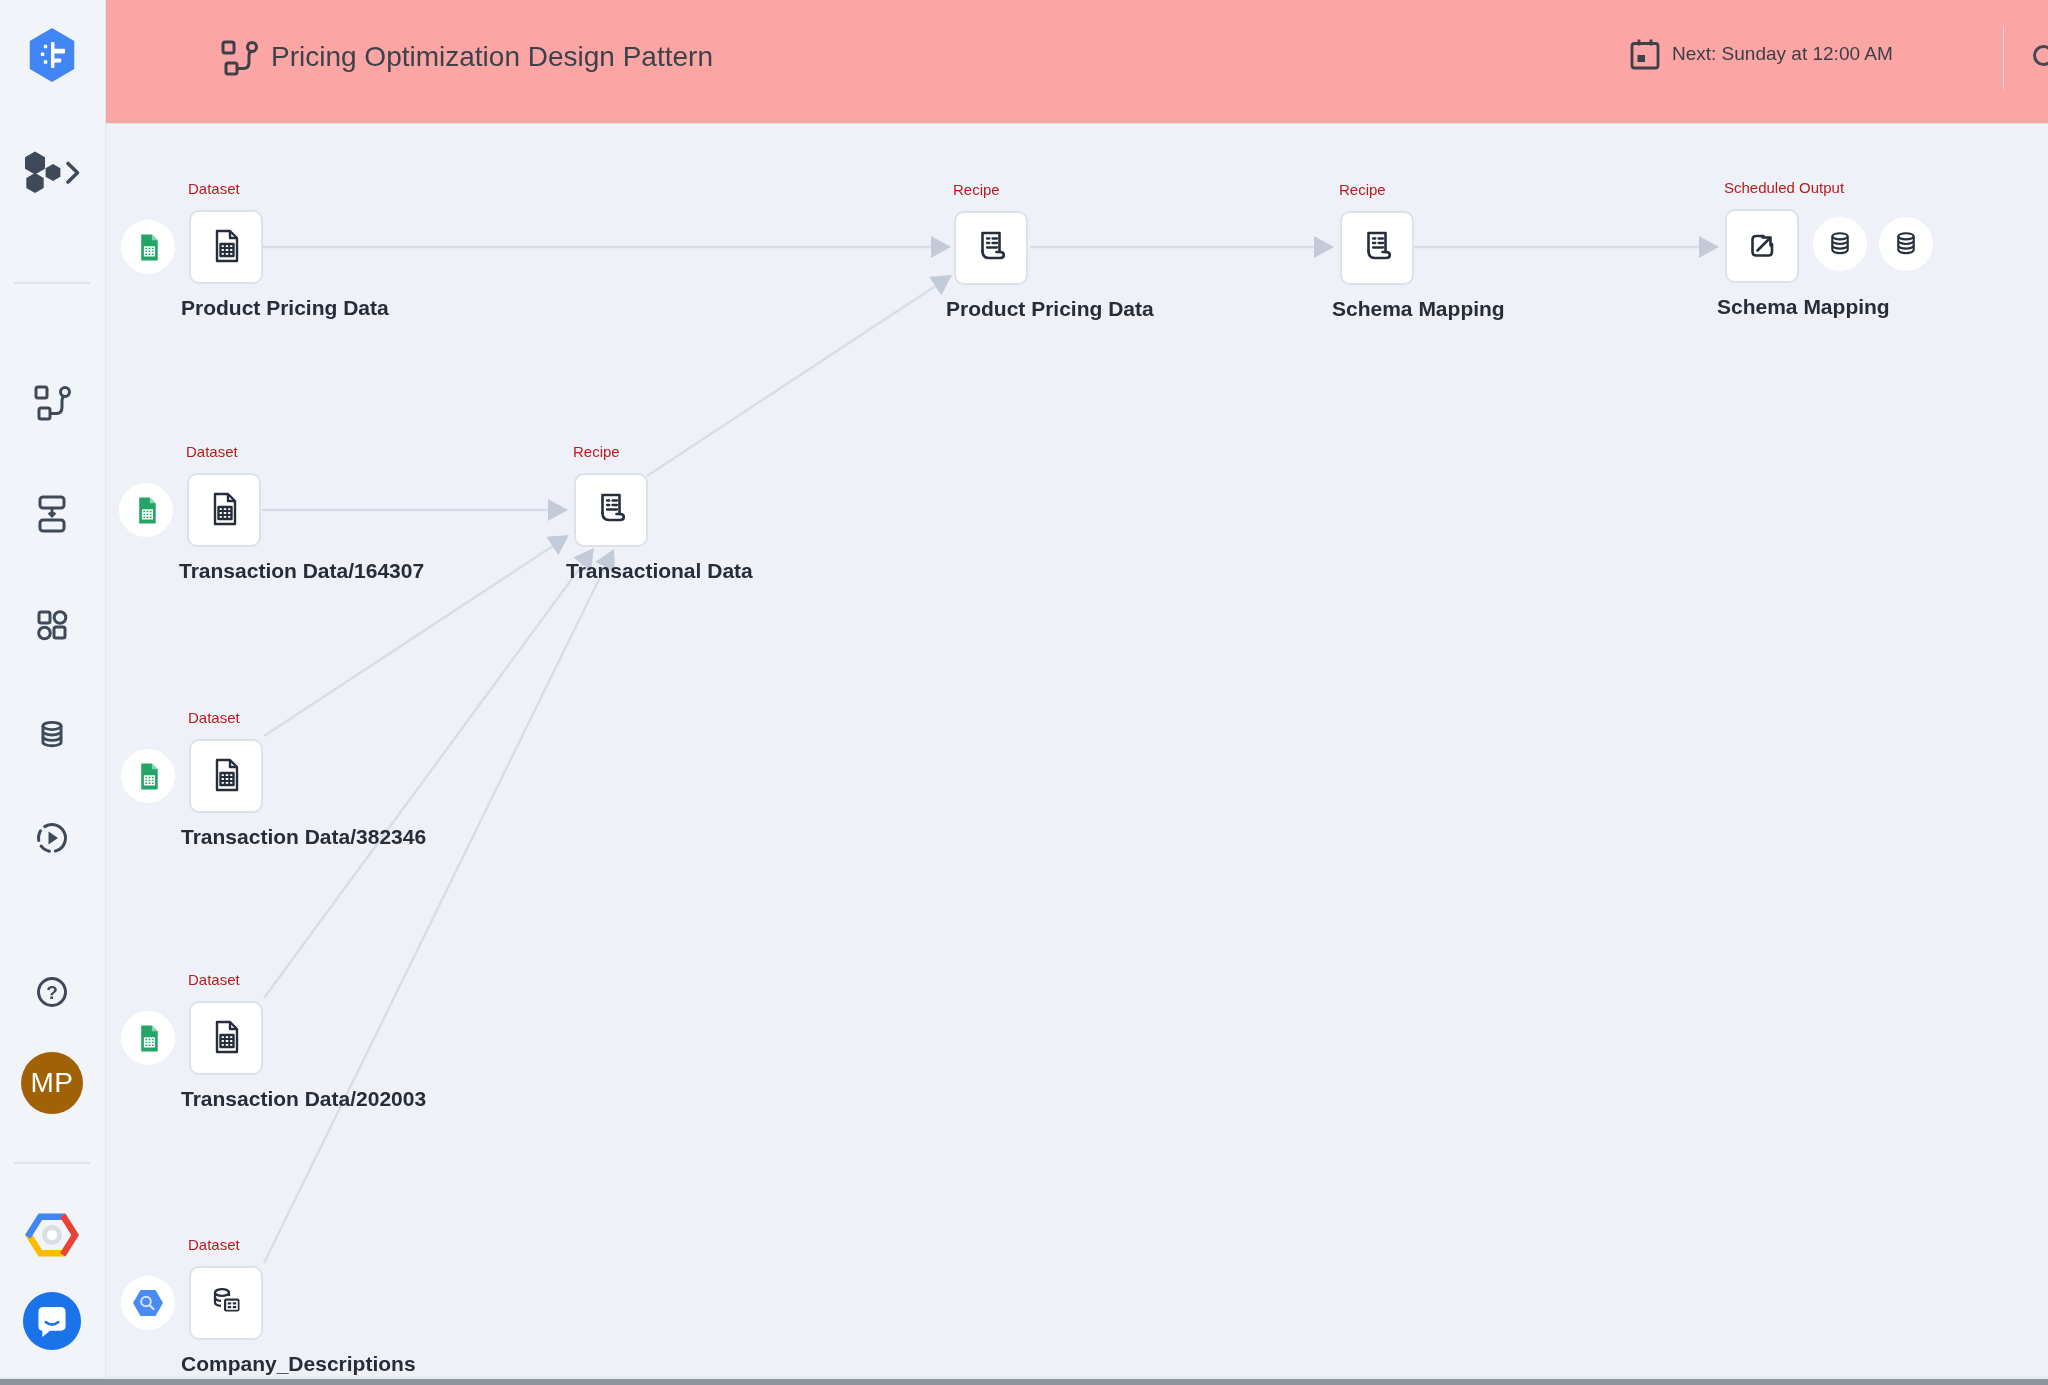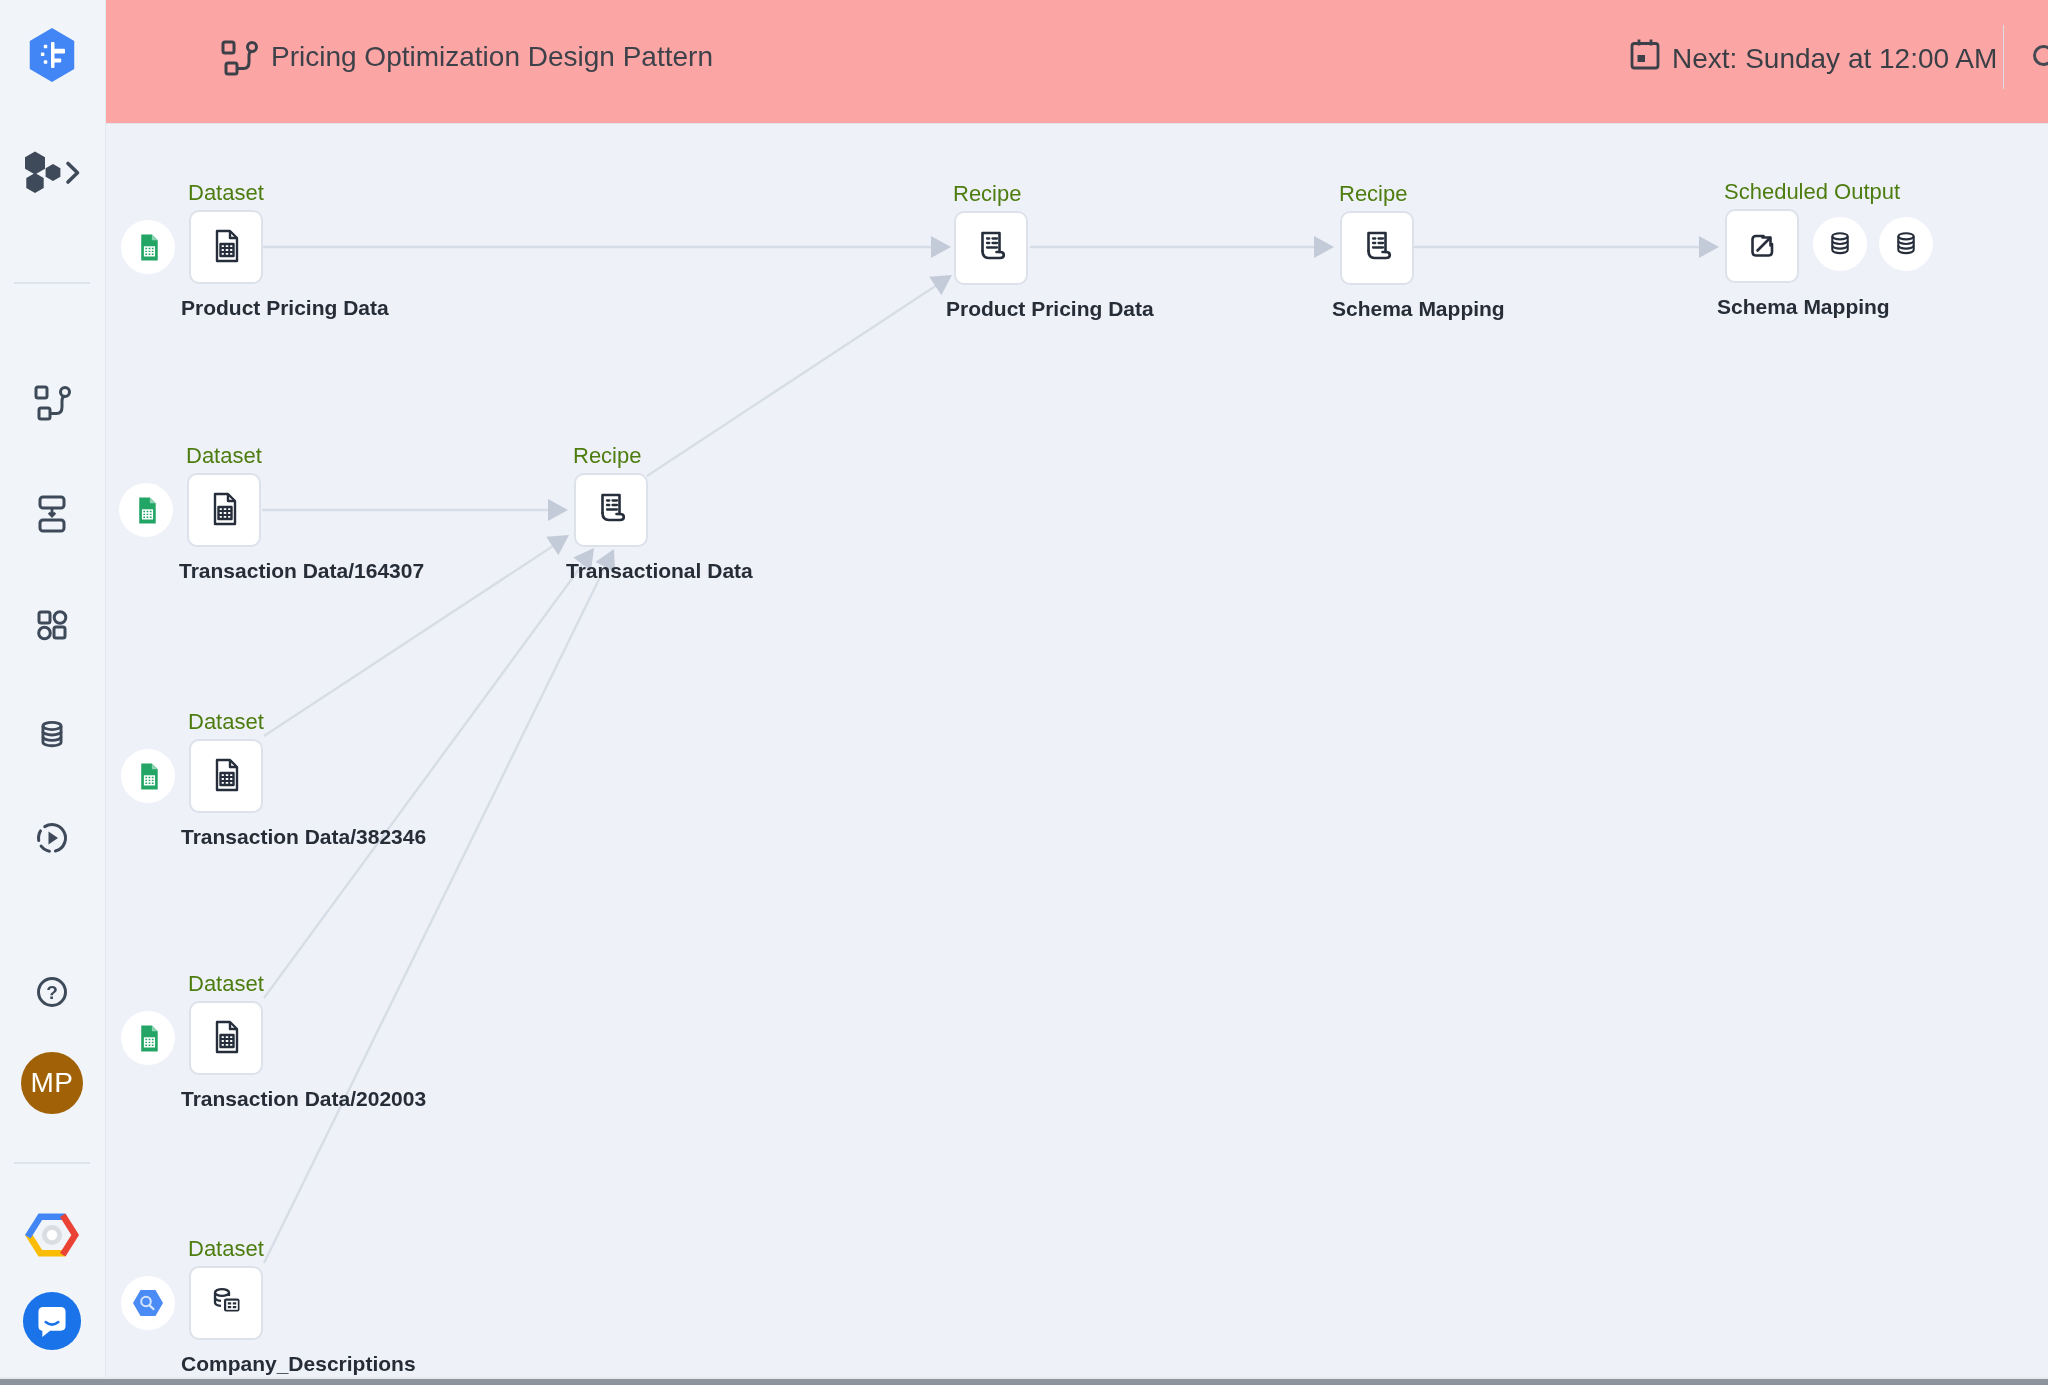--- a/index.html
+++ b/index.html
@@ -15,30 +15,30 @@
     color:#3e4a59;display:flex;align-items:center;justify-content:center;cursor:pointer;}
   .side-divider{position:absolute;left:14px;width:76px;height:2px;background:#dfe4ec;}
   .avatar{width:62px;height:62px;border-radius:50%;background:#a16207;color:#fff;
     display:flex;align-items:center;justify-content:center;font-size:28px;font-weight:500;letter-spacing:.5px;}
   
   .header{position:absolute;left:106px;top:0;width:1942px;height:123px;background:#fca5a5;
     border-bottom:1px solid #e0e4eb;z-index:5;}
   .hdr-flow-icon{position:absolute;left:112px;top:37px;color:#3c4149;}
   .hdr-title{position:absolute;left:165px;top:41px;font-size:28px;color:#3d424a;white-space:nowrap;}
   .hdr-cal{position:absolute;left:1519px;top:35px;}
-  .hdr-next{position:absolute;left:1566px;top:43px;font-size:28px;color:#3a3f46;white-space:nowrap;}
+  .hdr-next{position:absolute;left:1566px;top:43px;font-size:19px;color:#3a3f46;white-space:nowrap;}
   .hdr-divider{position:absolute;left:1897px;top:25px;width:1px;height:64px;background:#d9dee6;}
   .hdr-search{position:absolute;left:1920px;top:38px;cursor:pointer;}
   
   .canvas{position:absolute;left:106px;top:124px;width:1942px;height:1255px;z-index:1;}
   .edges{position:absolute;left:0;top:0;z-index:1;}
   .node{position:absolute;z-index:2;}
   .nbox{position:absolute;width:74px;height:74px;background:#fff;border:2px solid #dde2ea;
     border-radius:10px;box-sizing:border-box;display:flex;align-items:center;justify-content:center;cursor:pointer;}
-  .ntype{position:absolute;font-size:22px;color:#4d7c0f;white-space:nowrap;}
+  .ntype{position:absolute;font-size:15px;color:#b91c1c;white-space:nowrap;}
   .nname{position:absolute;font-size:21px;font-weight:bold;color:#262d37;white-space:nowrap;cursor:pointer;}
   .badge{position:absolute;width:54px;height:54px;border-radius:50%;background:#fff;
     display:flex;align-items:center;justify-content:center;cursor:pointer;}
   .outcircle{position:absolute;width:54px;height:54px;border-radius:50%;background:#fff;
     display:flex;align-items:center;justify-content:center;cursor:pointer;}
   
   .bottom-light{position:absolute;left:0;bottom:6px;width:100%;height:2px;background:#e6e9ee;z-index:8;}
   .bottom-bar{position:absolute;left:0;bottom:0;width:100%;height:6px;background:#8e949c;z-index:8;}
 </style>
 </head>

